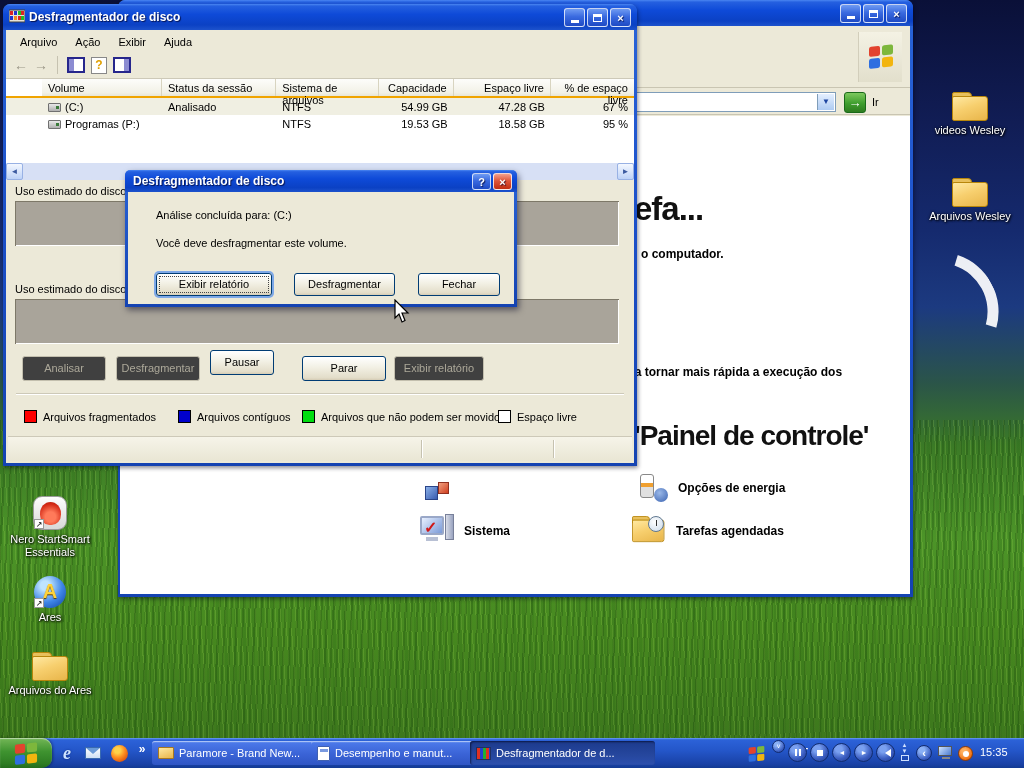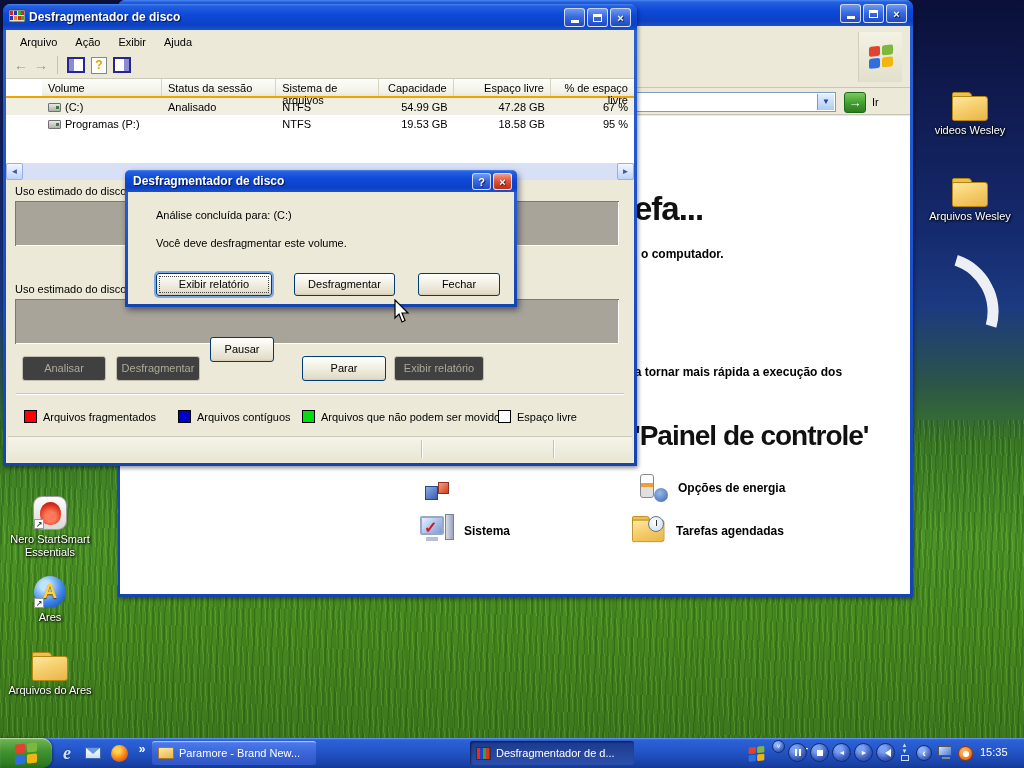--- a/index.html
+++ b/index.html
@@ -121,21 +121,21 @@
     background:linear-gradient(180deg,#6f9ff5 0%,#2c62d8 6%,#2456c9 42%,#1941a5 88%,#123a91 100%); z-index:50; }
   #start-btn { position:absolute; left:0; top:0; width:52px; height:30px; border-radius:0 10px 10px 0;
     background:linear-gradient(180deg,#74b757 0%,#3f9330 45%,#2e7d23 85%,#246d1c 100%);
     box-shadow:inset 0 1px 1px rgba(255,255,255,.5), 1px 0 3px rgba(0,0,0,.4); display:flex; align-items:center; justify-content:center; }
   .ql { position:absolute; top:4px; width:22px; height:22px; display:flex; align-items:center; justify-content:center; }
   .ie-e { color:#cfe4ff; font-family:"Liberation Serif",serif; font-style:italic; font-weight:bold; font-size:18px; text-shadow:0 0 2px #0a2a80; }
   .oe-env { width:16px; height:12px; background:linear-gradient(180deg,#fff,#cfe0f5); border:1px solid #3a6ab0; position:relative; }
   .oe-env:after { content:""; position:absolute; left:0; top:0; border:7px solid transparent; border-top:6px solid #6a9ad8; border-bottom:none; width:0; }
   .ff-ic { width:17px; height:17px; border-radius:50%; background:radial-gradient(circle at 38% 32%, #ffd24a 0 18%, #ff9022 45%, #e05a10 75%, #b23a08 100%); }
   .ql-chev { color:#fff; font-size:12px; font-weight:bold; }
-  .task-btn { position:absolute; top:3px; height:24px; width:164px; border-radius:3px; display:flex; align-items:center; gap:5px; padding:0 6px; color:#fff;
+  .task-btn { position:absolute; top:3px; height:24px; width:185px; border-radius:3px; display:flex; align-items:center; gap:5px; padding:0 6px; color:#fff;
     background:linear-gradient(180deg,#7da2f2 0%,#4a77e8 10%,#3a63d6 55%,#2f55c4 100%); box-shadow:inset 0 1px 0 rgba(255,255,255,.4); white-space:nowrap; overflow:hidden; }
   .task-btn.active { background:linear-gradient(180deg,#1c3a8c 0%,#26479e 60%,#2c4fae 100%); box-shadow:inset 1px 1px 2px rgba(0,0,20,.6); }
   .tb-folder { width:16px; height:12px; background:linear-gradient(160deg,#ffe9a2,#e8b54a); border:1px solid #a87820; border-radius:1px; flex:none; }
   .tb-help-ic { width:13px; height:15px; background:#fff; border:1px solid #4060b0; border-radius:1px; flex:none; position:relative; }
   .tb-help-ic:after { content:""; position:absolute; left:2px; top:2px; width:8px; height:3px; background:#7a9ae0; }
   .defrag-mini { width:15px; height:13px; flex:none; background:
       linear-gradient(90deg,#e03020 0 3px,#2040d0 3px 6px,#20b030 6px 9px,#e03020 9px 12px,#2040d0 12px 15px); border:1px solid #203060; }
   .tray-lang { position:absolute; top:8px; color:#fff; font-weight:bold; }
   .wmp-btn { position:absolute; top:5px; width:19px; height:19px; border-radius:50%;
     background:radial-gradient(circle at 35% 30%, #7aa0f0 0 20%, #3a5cc0 60%, #1c3a90 100%); border:1px solid #122c6e;
@@ -390,21 +390,21 @@
         <div class="sc-btn">►</div>
       </div>
 
       <div class="abs usage-lbl" style="left:9px; top:155px;">Uso estimado do disco</div>
       <div class="usage-bar" style="top:171px;"></div>
       <div class="abs usage-lbl" style="left:9px; top:253px;">Uso estimado do disco</div>
       <div class="usage-bar" style="top:269px;"></div>
 
       <div class="xp-btn disabled" style="left:16px; top:326px; width:84px;">Analisar</div>
       <div class="xp-btn disabled" style="left:110px; top:326px; width:84px;">Desfragmentar</div>
-      <div class="xp-btn" style="left:204px; top:307px; width:64px;">Pausar</div>
+      <div class="xp-btn" style="left:204px; top:320px; width:64px;">Pausar</div>
       <div class="xp-btn" style="left:296px; top:326px; width:84px;">Parar</div>
       <div class="xp-btn disabled" style="left:388px; top:326px; width:90px;">Exibir relatório</div>
 
       <div class="legend-sep"></div>
       <div class="leg-swatch" style="left: 18px; background-color: rgb(255, 0, 0);"></div>
       <div class="leg-lbl" style="left:37px;">Arquivos fragmentados</div>
       <div class="leg-swatch" style="left: 172px; background-color: rgb(0, 0, 204);"></div>
       <div class="leg-lbl" style="left:191px;">Arquivos contíguos</div>
       <div class="leg-swatch" style="left: 296px; background-color: rgb(0, 221, 16);"></div>
       <div class="leg-lbl" style="left:315px;">Arquivos que não podem ser movidos</div>
@@ -463,20 +463,24 @@
     <div class="ql" style="left:108px;">
         <div class="ff-ic"></div>
       </div>
     <div class="ql" style="left:131px; top:0;">
         <span class="ql-chev">»</span>
       </div>
 
     <div class="task-btn" style="left:152px;">
       <div class="tb-folder"></div>
       <span>Paramore - Brand New...</span>
+    </div>
+    <div class="task-btn" style="left:311px;">
+      <div class="tb-help-ic"></div>
+      <span>Desempenho e manut...</span>
     </div>
     <div class="task-btn active" style="left:470px;">
       <div class="defrag-mini"></div>
       <span>Desfragmentador de d...</span>
     </div>
 
     <div class="tray-lang" style="left:746px;padding-left:48px;">PT</div>
 
     <svg class="abs" style="left:748px; top:7px;" width="17" height="17" viewBox="0 0 26 26">
         <g transform="skewY(-6)">

